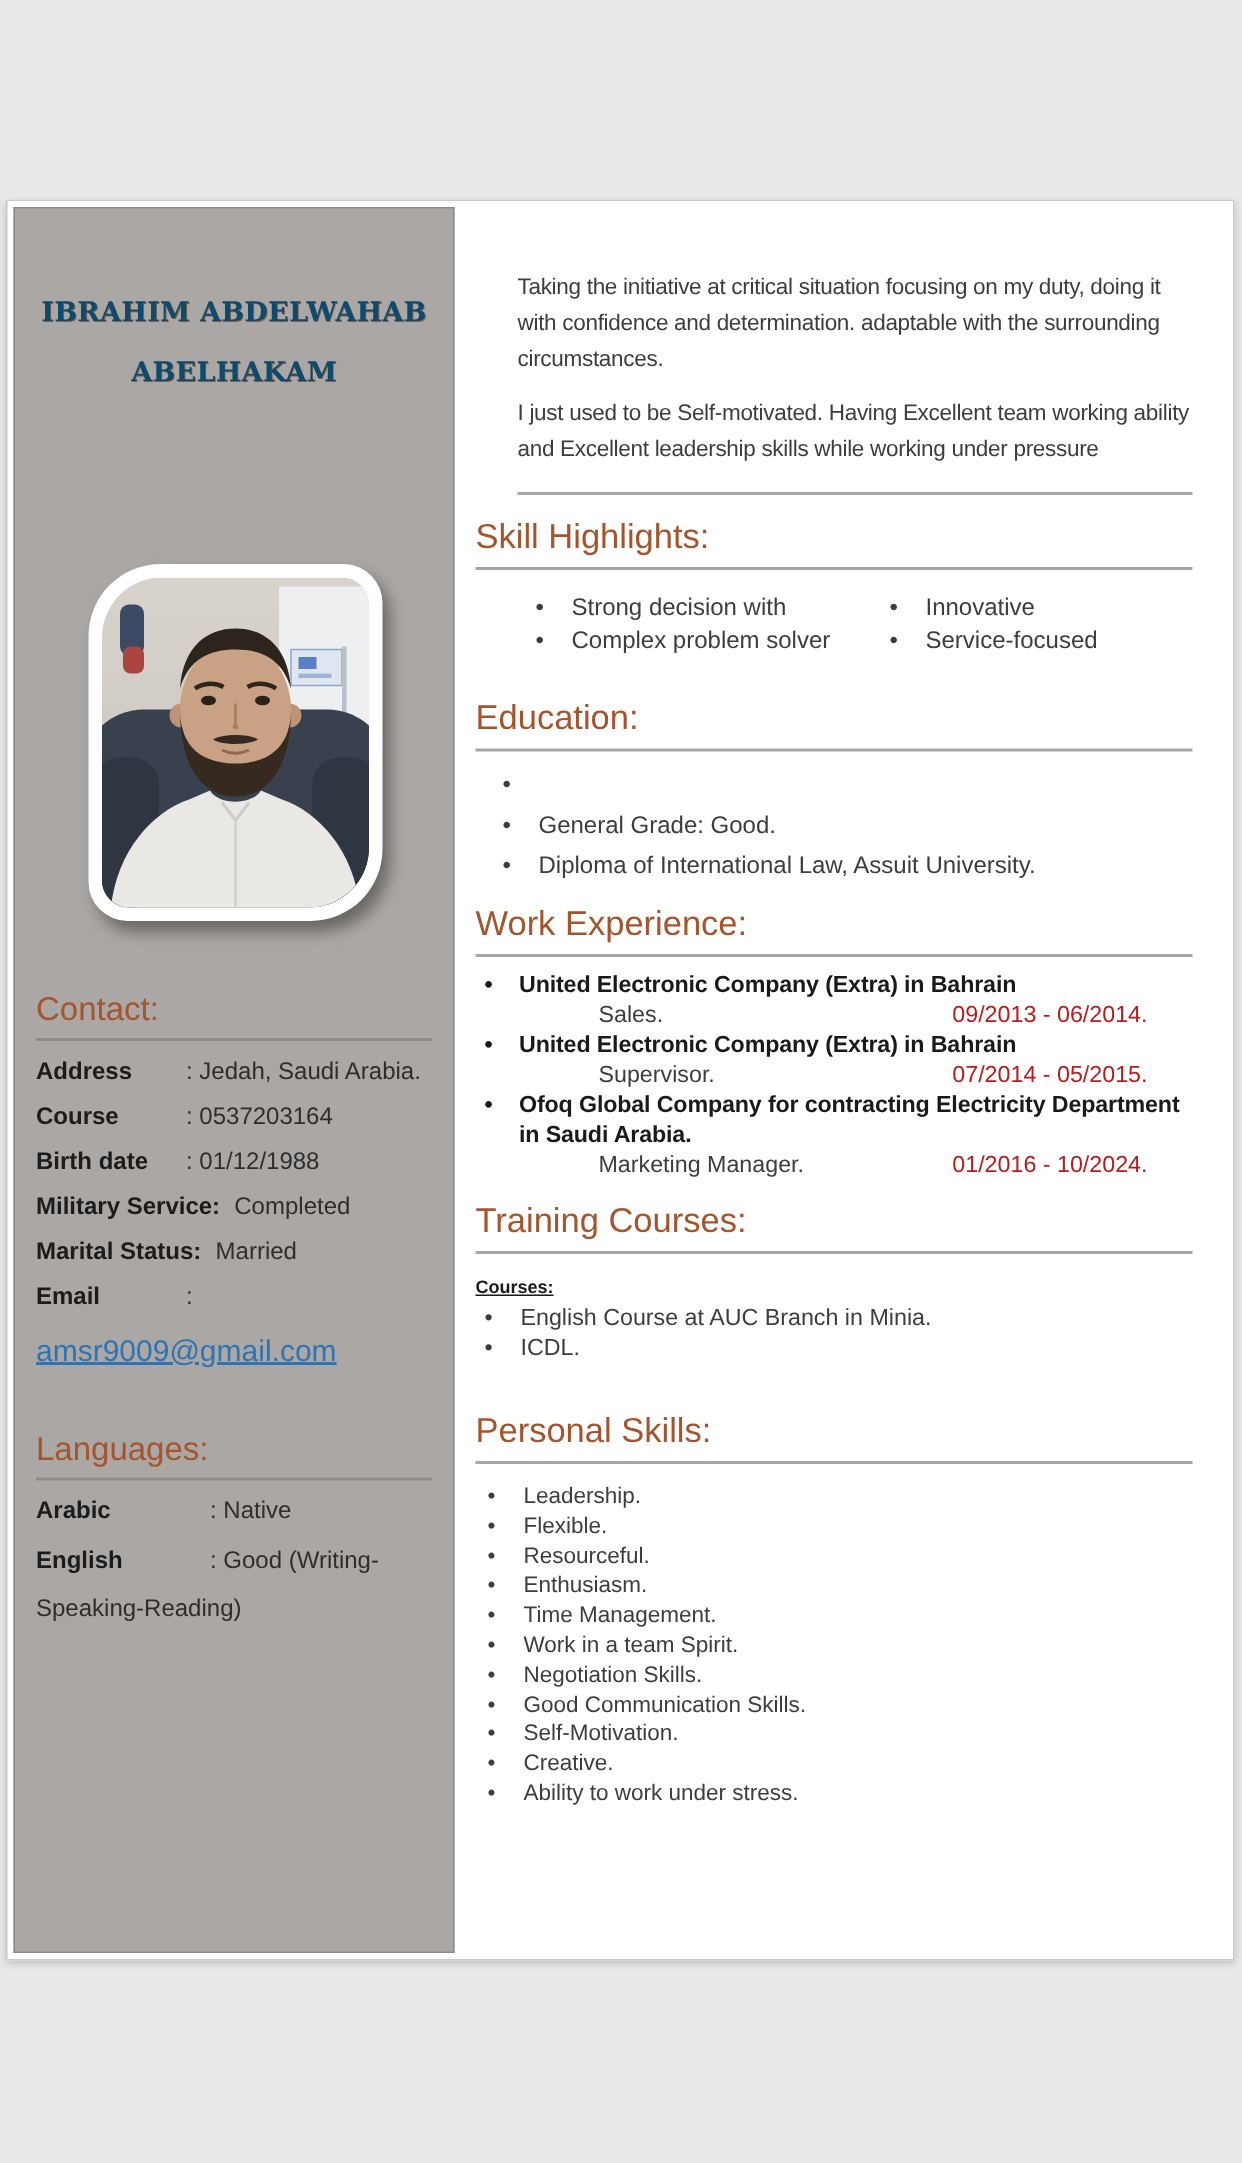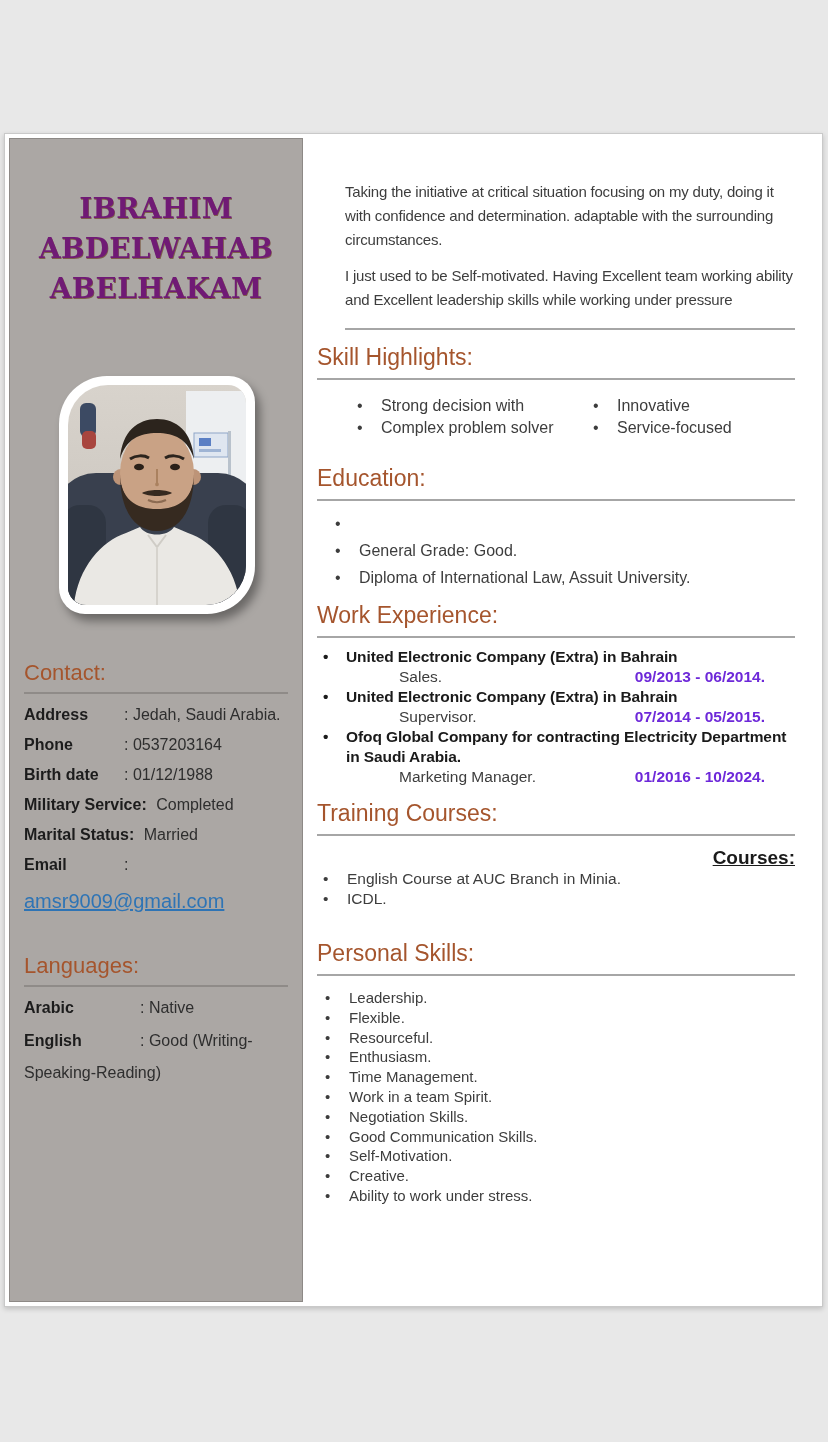--- a/index.html
+++ b/index.html
@@ -20,22 +20,22 @@
   .sidebar {
     position:absolute; left:4px; top:4px; width:294px; height:1164px;
     background:#aba7a4;
     border:1px solid #8d8986;
   }
   .name-block {
     position:absolute; top:50px; left:2px; right:2px;
     text-align:center;
     font-family:"DejaVu Serif","Liberation Serif",serif;
     font-weight:bold;
-    font-size:28px; line-height:40px;
-    color:#701a75;
+    font-size:18px; line-height:40px;
+    color:#0c4a6e;
     letter-spacing:0.2px;
     text-shadow:0.6px 0.8px 0 rgba(90,35,0,0.55);
   }
   .photo-frame {
     position:absolute; top:237px; left:49px; width:196px; height:238px;
     background:#ffffff;
     border-radius:48px 26px 48px 26px;
     padding:9px;
     box-shadow:5px 7px 10px rgba(0,0,0,0.38);
   }
@@ -118,28 +118,27 @@
     display:flex;
     font-size:15.5px; line-height:20px; letter-spacing:-0.1px;
     font-weight:bold; color:#1a1a1a;
   }
   .xp-company .bul { width:23px; flex:none; margin-left:6px; font-weight:bold; }
   .xp-role {
     display:flex; justify-content:space-between;
     margin-left:82px; margin-right:30px;
     font-size:15.5px; line-height:20px;
   }
-  .xp-role .dates { font-weight:bold; color:#6d28d9; }
+  .xp-role .dates { font-weight:normal; color:#b91c1c; }
   .hd-training { margin-top:12px; }
   .courses-label {
     margin-top:12px;
-    font-size:19px; font-weight:bold; color:#1a1a1a;
+    font-size:12px; font-weight:bold; color:#1a1a1a;
     text-decoration:underline;
     line-height:20px;
-    text-align:right;
   }
   .course-list { margin-top:1px; margin-left:6px; }
   .course-list .bullet-row { line-height:20px; font-size:15.5px; }
   .hd-personal { margin-top:30px; }
   .personal-list { margin-top:12px; margin-left:8px; }
   .personal-list .bullet-row { line-height:19.8px; font-size:15px; }
 </style>
 </head>
 <body>
 
@@ -205,21 +204,21 @@
       </div>
     </div>
 
     <div class="side-section contact">
       <div class="side-heading">Contact:</div>
       <div class="c-row">
         <span class="lbl">Address</span>
         <span class="val">: Jedah, Saudi Arabia.</span>
       </div>
       <div class="c-row">
-        <span class="lbl">Phone</span>
+        <span class="lbl">Course</span>
         <span class="val">: 0537203164</span>
       </div>
       <div class="c-row">
         <span class="lbl">Birth date</span>
         <span class="val">: 01/12/1988</span>
       </div>
       <div class="c-row inline">
         <span class="lbl">Military Service:</span>
         <span class="val">Completed</span>
       </div>

